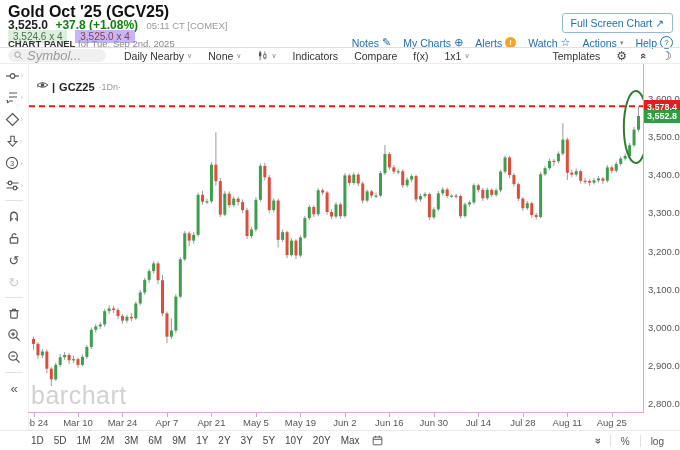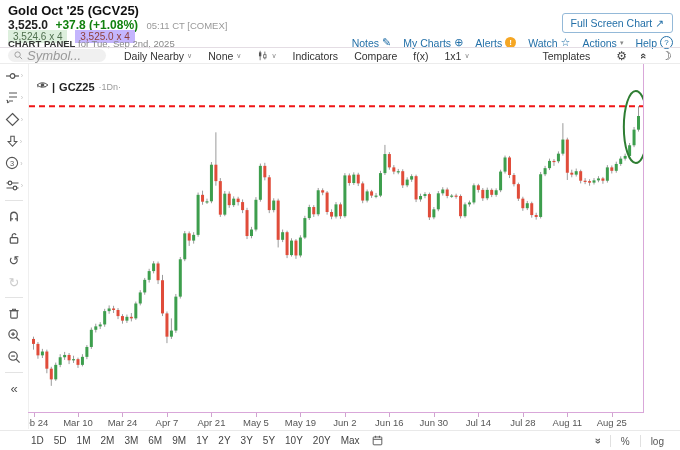--- a/index.html
+++ b/index.html
@@ -1,20 +1,20 @@
 <!DOCTYPE html>
 <html><head>
 <meta charset="utf-8">
 <style>
   html,body{margin:0;padding:0;background:#fff;}
   .screen{position:relative;width:680px;height:450px;background:#fff;overflow:hidden;
           font-family:"Liberation Sans",sans-serif;color:#222;}
 
   
-  .hdr-title{position:absolute;left:8px;top:3px;font-size:13px;font-weight:bold;color:#111;}
+  .hdr-title{position:absolute;left:8px;top:3px;font-size:16px;font-weight:bold;color:#111;}
   .price-row{position:absolute;left:8px;top:18px;font-size:12px;white-space:nowrap;}
   .last{font-weight:bold;color:#222;}
   .chg{font-weight:bold;color:#12820f;margin-left:4px;}
   .qtime{color:#999;font-size:9.5px;margin-left:5px;}
   .chips{position:absolute;left:8px;top:31px;font-size:10px;}
   .chip{padding:1px 5px;margin-right:5px;}
   .chip.bid{background:#ddefdd;color:#50704f;}
   .chip.ask{background:#c4b5fd;color:#8e3d38;}
   .panel-row{position:absolute;left:8px;top:38px;font-size:9.5px;color:#888;}
   .panel-row b{color:#333;}
@@ -184,21 +184,21 @@
       <span>Compare</span>
       </span>
     <span class="titem">
       <span>f(x)</span>
       </span>
     <span class="titem">
       <span>1x1</span>
       <span class="caret">∨</span>
       </span>
     <span class="tb-right">
-      <span class="titem" style="margin-right:12px">
+      <span class="titem" style="margin-right:2px">
         <span>Templates</span>
         </span>
       <span class="tb-ico">⚙</span>
       <span class="up2">«</span>
       <span class="moon">☾</span>
     </span>
   </div>
 
   <div class="hr2"></div>
 
@@ -290,20 +290,21 @@
     <div class="chart-label">
       <svg width="13" height="10" viewBox="0 0 14 11">
         <path d="M1,5.5 Q7,0.5 13,5.5 Q7,10.5 1,5.5 Z" fill="none" stroke="#555" stroke-width="1.1"></path>
         <circle cx="7" cy="5.5" r="2" fill="#555"></circle>
       </svg>
       <span class="dots">⋯</span>
       <span class="bar">|</span>
       <span class="sym">GCZ25</span>
       <span class="tf">·<span>1Dn</span>·</span>
     </div>
+    <div class="watermark">barchart</div>
     <svg id="candles-svg" width="614" height="348" viewBox="0 0 614 348">
         <line x1="4.5" x2="4.5" y1="272.6625" y2="285.625" stroke="#9b9b9b" stroke-width="1"></line>
         <rect x="3" y="274.95" width="3" height="4.956250000000011" fill="#e04c3a"></rect>
         <line x1="8.948529411764707" x2="8.948529411764707" y1="278" y2="294.775" stroke="#9b9b9b" stroke-width="1"></line>
         <rect x="7.4485294117647065" y="279.90625" width="3" height="11.4375" fill="#e04c3a"></rect>
         <line x1="13.397058823529411" x2="13.397058823529411" y1="284.86249999999995" y2="294.0125" stroke="#9b9b9b" stroke-width="1"></line>
         <rect x="11.897058823529411" y="287.53125" width="3" height="3.8125" fill="#3d9e4d"></rect>
         <line x1="17.845588235294116" x2="17.845588235294116" y1="285.625" y2="309.2625" stroke="#9b9b9b" stroke-width="1"></line>
         <rect x="16.345588235294116" y="287.53125" width="3" height="17.15625" fill="#e04c3a"></rect>
         <line x1="22.294117647058822" x2="22.294117647058822" y1="302.78125" y2="321.84375" stroke="#9b9b9b" stroke-width="1"></line>
@@ -573,20 +574,33 @@
         <line x1="609.5" x2="609.5" y1="42.234999999999964" y2="67.55" stroke="#9b9b9b" stroke-width="1"></line>
         <rect x="608" y="51.99499999999993" width="3" height="13.648750000000064" fill="#3d9e4d"></rect>
         <line x1="0" x2="614" y1="42.234999999999964" y2="42.234999999999964" stroke="#f01414" stroke-width="1.8" stroke-dasharray="6,4"></line>
         <ellipse cx="606.8308823529412" cy="62.974999999999994" rx="12" ry="36" fill="none" stroke="#2e7d32" stroke-width="2"></ellipse>
       </svg>
   </div>
 
   <div class="vborder"></div>
   <div class="hborder"></div>
 
+  <div class="yaxis" id="y-axis">
+    <div class="pbadge" id="alert-badge" style="top: 36.235px;">3,578.4</div>
+    <div class="pbadge" id="last-badge" style="top: 45.995px;">3,552.8</div>
+  <div class="ylab" style="top: 29px;">3,600.0</div>
+      <div class="ylab" style="top: 67.125px;">3,500.0</div>
+      <div class="ylab" style="top: 105.25px;">3,400.0</div>
+      <div class="ylab" style="top: 143.375px;">3,300.0</div>
+      <div class="ylab" style="top: 181.5px;">3,200.0</div>
+      <div class="ylab" style="top: 219.625px;">3,100.0</div>
+      <div class="ylab" style="top: 257.75px;">3,000.0</div>
+      <div class="ylab" style="top: 295.875px;">2,900.0</div>
+      <div class="ylab" style="top: 334px;">2,800.0</div>
+    </div>
 
   <div class="xaxis" id="x-axis">
       <div class="xmark" style="left: 4.5px;"></div>
       <div class="xlab" style="left: 4.5px;">Feb 24</div>
       <div class="xmark" style="left: 48.9853px;"></div>
       <div class="xlab" style="left: 48.9853px;">Mar 10</div>
       <div class="xmark" style="left: 93.4706px;"></div>
       <div class="xlab" style="left: 93.4706px;">Mar 24</div>
       <div class="xmark" style="left: 137.956px;"></div>
       <div class="xlab" style="left: 137.956px;">Apr 7</div>

